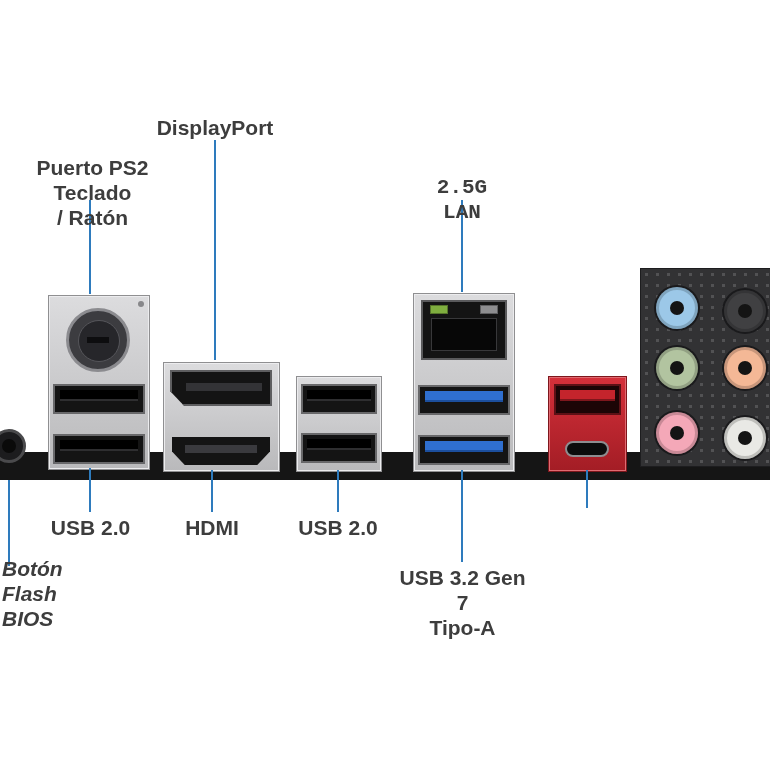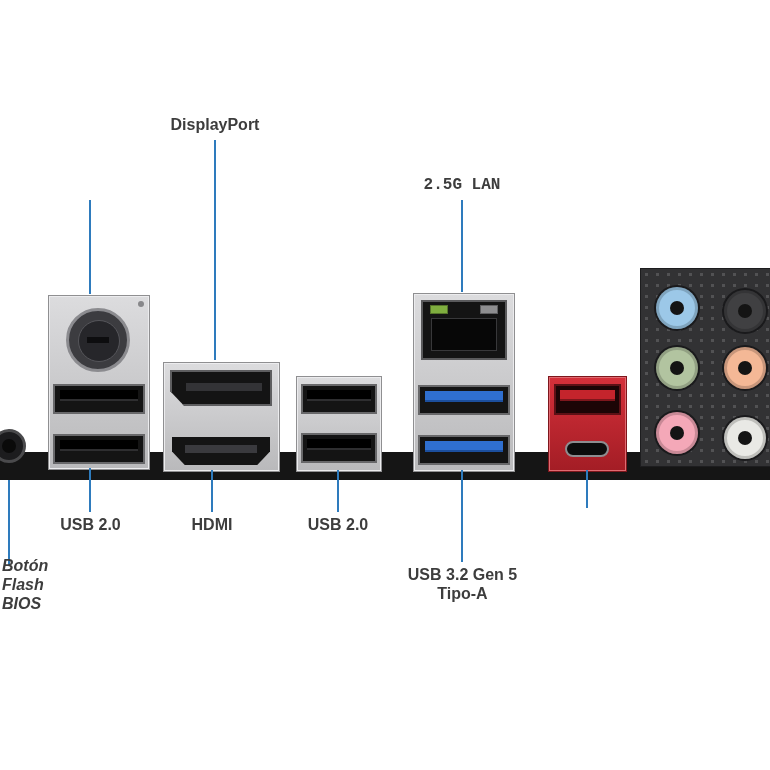--- a/index.html
+++ b/index.html
@@ -1,21 +1,21 @@
 <!DOCTYPE html>
 <html><head>
 <meta charset="utf-8">
 <style>
   html,body { margin:0; padding:0; background:#ffffff; }
   #stage {
     position:relative; width:770px; height:770px; background:#ffffff;
     font-family:"Liberation Sans", sans-serif; overflow:hidden;
   }
   .label {
-    position:absolute; font-weight:bold; font-size:16px; line-height:1.18;
+    position:absolute; font-weight:bold; font-size:21px; line-height:1.18;
     color:#3d3d3d; text-align:center; white-space:pre-line; z-index:5;
   }
   .label.left-align { text-align:left; }
   .line {
     position:absolute; width:2px; background:#2e7bbd; z-index:4;
   }
   
   .strip {
     position:absolute; left:0; top:452px; width:770px; height:28px;
     background:#151515; z-index:1;
@@ -114,25 +114,27 @@
     position:absolute; left:7px; top:7px; width:14px; height:14px;
     border-radius:50%; background:#0a0a0a;
   }
 </style>
 </head>
 <body>
 
 <div id="stage">
 
   <div class="label" style="left:155px; top:116px; width:120px;">DisplayPort</div>
+  <div class="label" style="left:5px; top:156px; width:175px;">Puerto PS2 Teclado
+/ Ratón</div>
   <div class="label" style="left:412px; top:176px; width:100px;font-family:Liberation Mono, monospace;">2.5G LAN</div>
   <div class="label" style="left:48px; top:516px; width:85px;">USB 2.0</div>
   <div class="label" style="left:172px; top:516px; width:80px;">HDMI</div>
   <div class="label" style="left:298px; top:516px; width:80px;">USB 2.0</div>
-  <div class="label" style="left:395px; top:566px; width:135px;">USB 3.2 Gen 5
+  <div class="label" style="left:395px; top:566px; width:135px;">USB 3.2 Gen 7
 Tipo-A</div>
   <div class="label left-align" style="left:2px; top:557px; width:70px;font-style:italic;">Botón
 Flash
 BIOS</div>
 
   <div class="line" style="left:214px; top:140px; height:220px;"></div>
   <div class="line" style="left:89px; top:200px; height:94px;"></div>
   <div class="line" style="left:461px; top:200px; height:92px;"></div>
   <div class="line" style="left:89px; top:468px; height:44px;"></div>
   <div class="line" style="left:211px; top:470px; height:42px;"></div>

